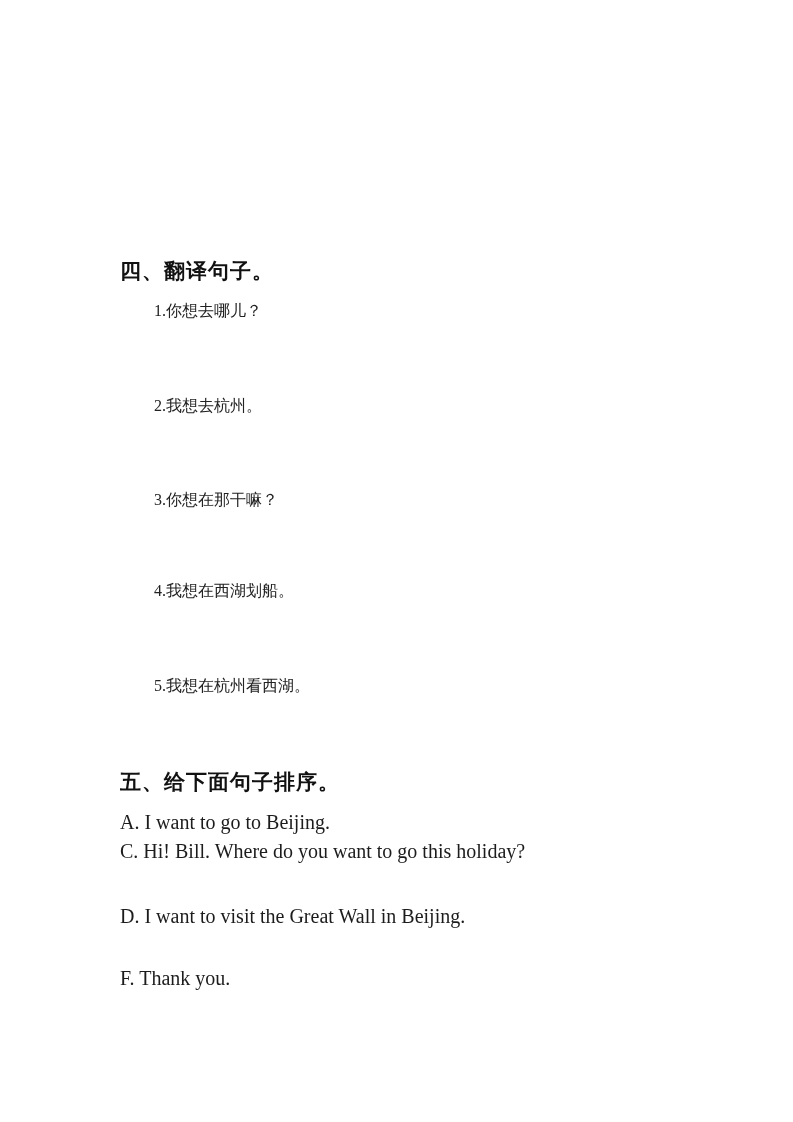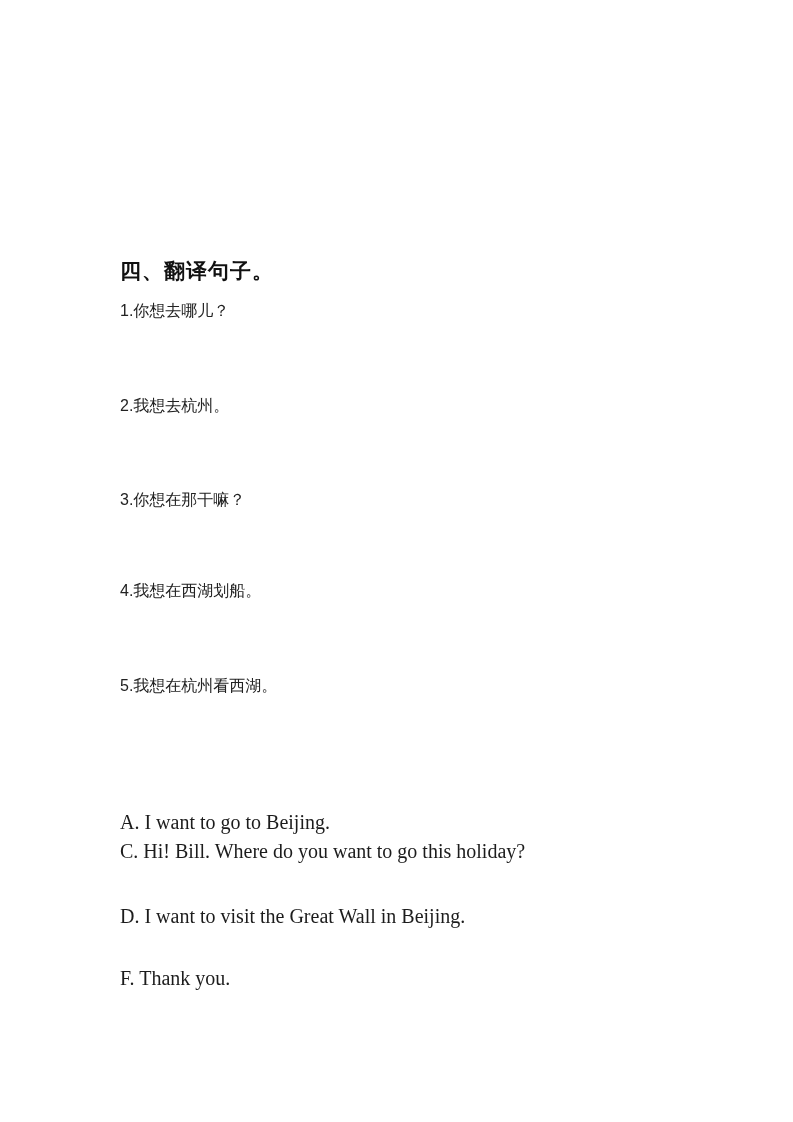--- a/index.html
+++ b/index.html
@@ -18,23 +18,24 @@
     white-space: nowrap;
   }
   .section-title {
     font-family: "Liberation Sans", "DejaVu Sans", sans-serif;
     font-weight: 700;
     font-size: 21px;
     letter-spacing: 1px;
     color: #111111;
   }
   .cn-item {
-    font-family: Liberation Sans, sans-serif;
+    font-family: Liberation Serif, serif;
     font-size: 16px;
     color: #222222;
+    margin-left: 34px;
   }
   .en-item {
     font-family: Liberation Serif, serif;
     font-size: 20px;
     color: #1c1c1c;
   }
 </style>
 </head>
 <body>
 
@@ -45,20 +46,21 @@
   <div class="line cn-item" style="top: 301px;">1.你想去哪儿？</div>
 
   <div class="line cn-item" style="top: 396px;">2.我想去杭州。</div>
 
   <div class="line cn-item" style="top: 490px;">3.你想在那干嘛？</div>
 
   <div class="line cn-item" style="top: 581px; text-align: center;">4.我想在西湖划船。</div>
 
   <div class="line cn-item" style="top: 676px;">5.我想在杭州看西湖。</div>
 
+  <div class="line section-title" style="top: 768px;">五、给下面句子排序。</div>
 
   <div class="line en-item" style="top: 811px;">A. I want to go to Beijing.</div>
 
 
   <div class="line en-item" style="top: 840px;">C. Hi! Bill. Where do you want to go this holiday?</div>
 
   <div class="line en-item" style="top: 905px;">D. I want to visit the Great Wall in Beijing.</div>
 
 
   <div class="line en-item" style="top: 967px;">F. Thank you.</div>

